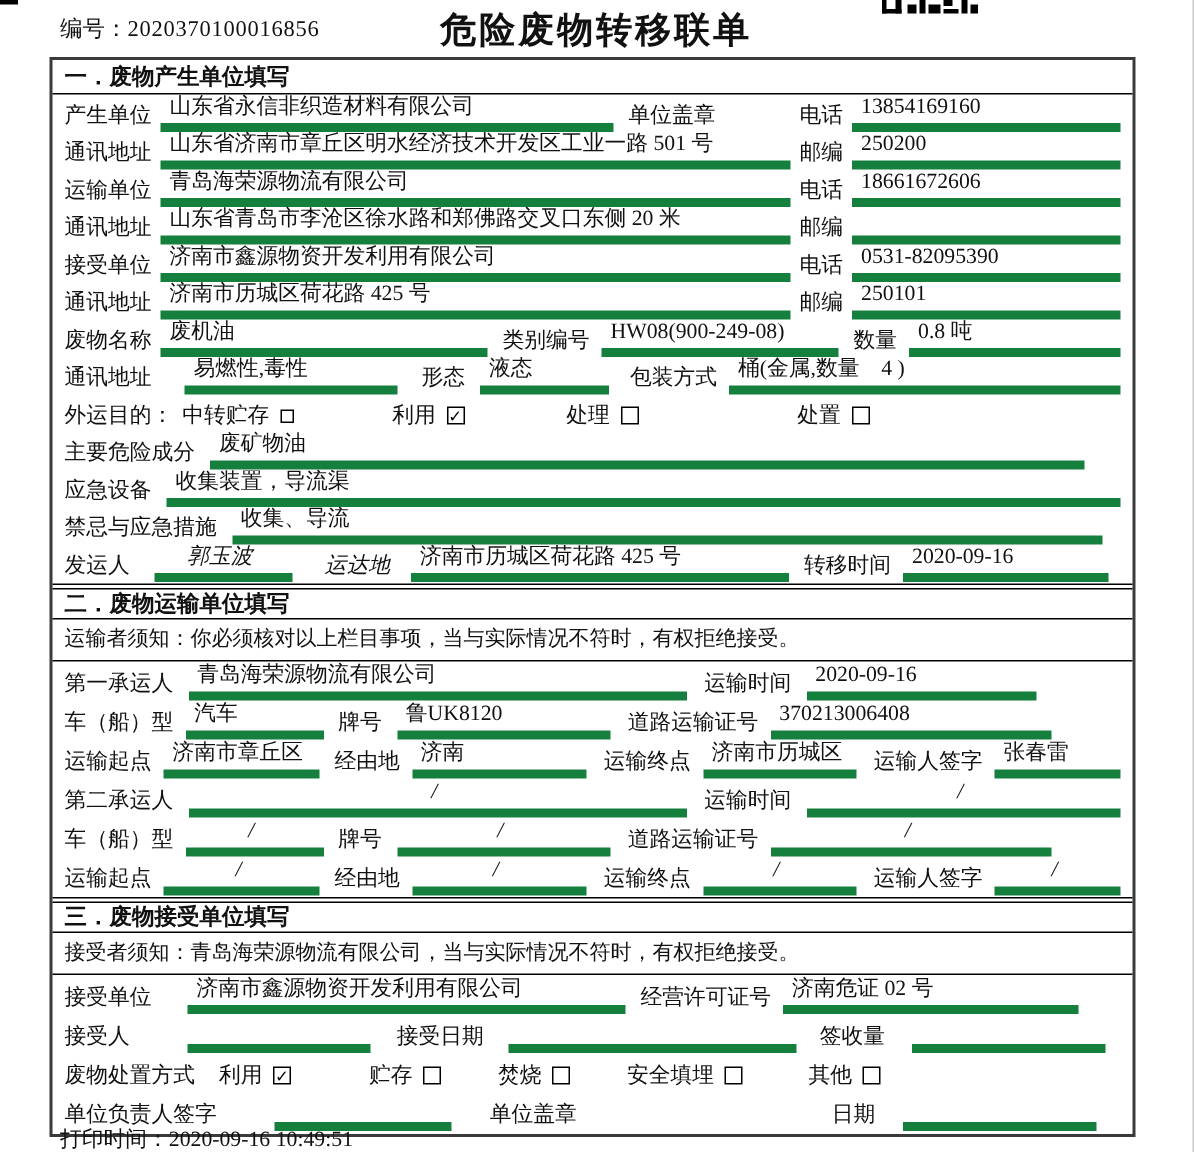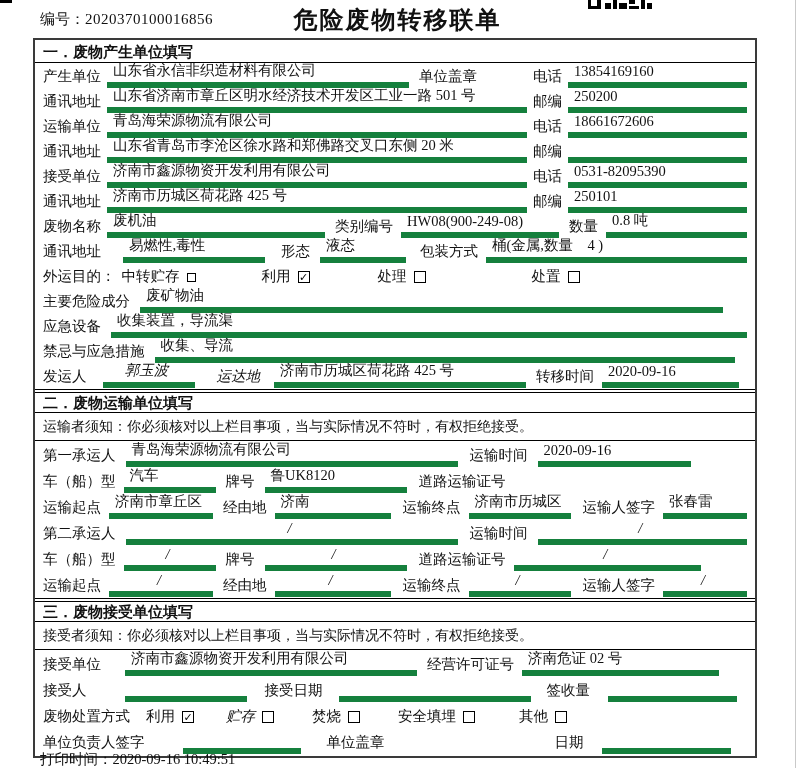--- a/index.html
+++ b/index.html
@@ -203,20 +203,21 @@
       <span class="lbl" style="margin-left:12px;">运输时间</span>
       <span class="val fill" style="margin-left:10px;margin-right:56px;">2020-09-16</span>
     </div>
 
     <div class="row tall">
       <span class="lbl">车（船）型</span>
       <span class="val" style="width:92px;margin-left:8px;">汽车</span>
       <span class="lbl" style="margin-left:10px;">牌号</span>
       <span class="val" style="width:142px;margin-left:10px;">鲁UK8120</span>
       <span class="lbl" style="margin-left:12px;">道路运输证号</span>
+      <span class="val fill" style="margin-left:8px;margin-right:46px;">370213006408</span>
     </div>
 
     <div class="row tall">
       <span class="lbl">运输起点</span>
       <span class="val" style="width:104px;margin-left:8px;">济南市章丘区</span>
       <span class="lbl" style="margin-left:10px;">经由地</span>
       <span class="val" style="width:116px;margin-left:8px;">济南</span>
       <span class="lbl" style="margin-left:12px;">运输终点</span>
       <span class="val" style="width:102px;margin-left:8px;">济南市历城区</span>
       <span class="lbl" style="margin-left:12px;">运输人签字</span>
@@ -245,21 +246,21 @@
       <span class="lbl" style="margin-left:10px;">经由地</span>
       <span class="val c" style="width:116px;margin-left:8px;">/</span>
       <span class="lbl" style="margin-left:12px;">运输终点</span>
       <span class="val c" style="width:102px;margin-left:8px;">/</span>
       <span class="lbl" style="margin-left:12px;">运输人签字</span>
       <span class="val fill c" style="margin-left:8px;">/</span>
     </div>
 
     <div class="hr"></div>
     <div class="sec-head">三．废物接受单位填写</div>
-    <div class="notice">接受者须知：你必须核对以上栏目事项，当与实际情况不符时，有权拒绝接受。</div>
+    <div class="notice">接受者须知：青岛海荣源物流有限公司，当与实际情况不符时，有权拒绝接受。</div>
 
     <div class="row tall">
       <span class="lbl">接受单位</span>
       <span class="val" style="width:292px;margin-left:24px;">济南市鑫源物资开发利用有限公司</span>
       <span class="lbl" style="margin-left:10px;">经营许可证号</span>
       <span class="val fill" style="margin-left:8px;margin-right:28px;">济南危证 02 号</span>
     </div>
 
     <div class="row tall">
       <span class="lbl">接受人</span>
@@ -269,21 +270,21 @@
       <span class="lbl" style="margin-left:16px;">签收量</span>
       <span class="val fill" style="margin-left:18px;margin-right:10px;"></span>
     </div>
 
     <div class="row tall">
       <span class="lbl">废物处置方式</span>
       <span class="opt" style="margin-left:16px;">
         <span>利用</span>
         <span class="cb checked">✓</span>
       </span>
-      <span class="opt" style="margin-left:32px;font-style:italic;">
+      <span class="opt" style="margin-left:52px;">
         <span>贮存</span>
         <span class="cb"></span>
       </span>
       <span class="opt" style="margin-left:38px;">
         <span>焚烧</span>
         <span class="cb"></span>
       </span>
       <span class="opt" style="margin-left:38px;">
         <span>安全填埋</span>
         <span class="cb"></span>

